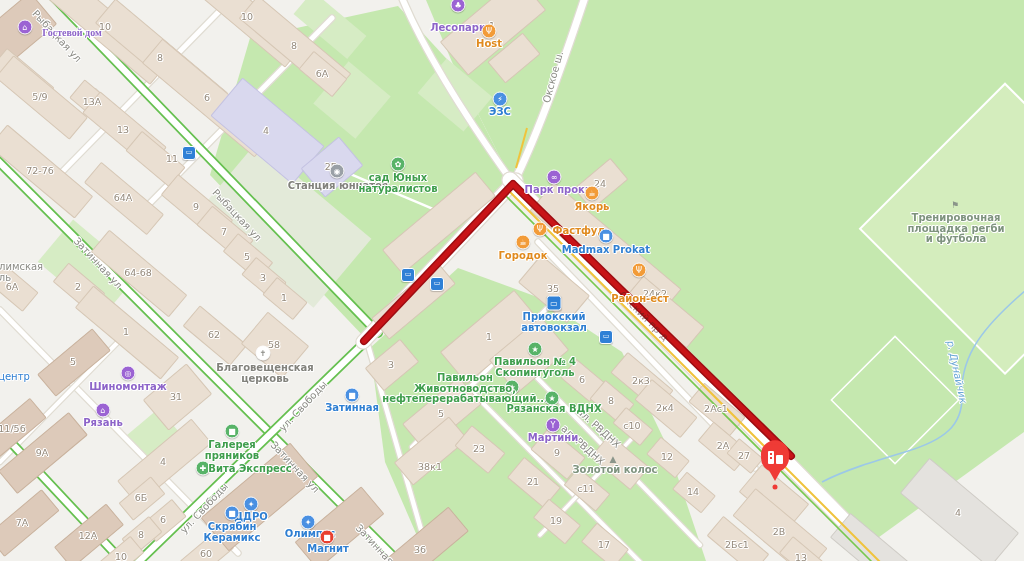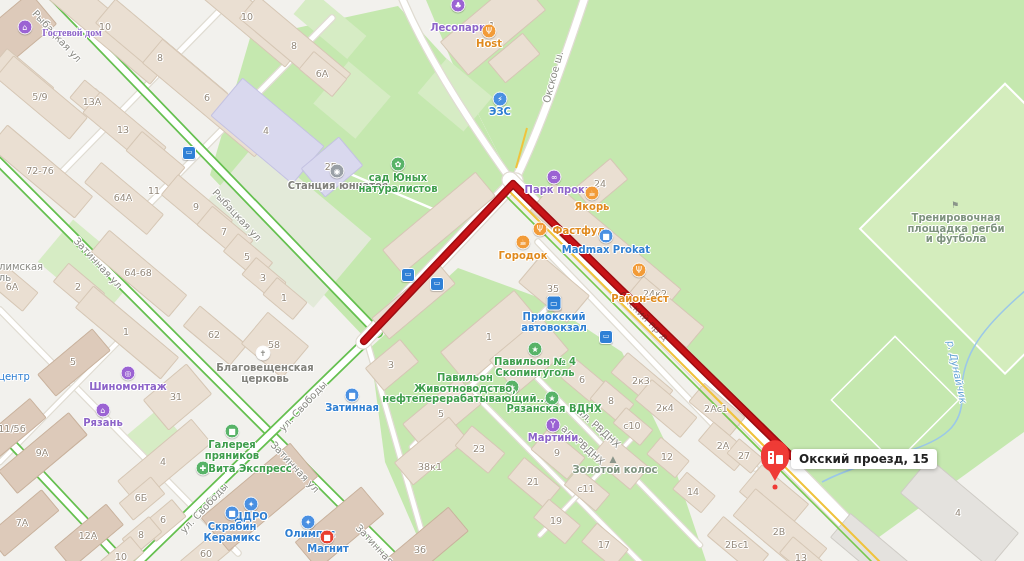--- a/index.html
+++ b/index.html
@@ -178,21 +178,21 @@
       <span class="lbl num" style="left: 207px; top: 97px;">6</span>
       <span class="lbl num" style="left: 266px; top: 130px;">4</span>
       <span class="lbl num" style="left: 331px; top: 166px;">2Б</span>
       <span class="lbl num" style="left: 247px; top: 16px;">10</span>
       <span class="lbl num" style="left: 294px; top: 45px;">8</span>
       <span class="lbl num" style="left: 322px; top: 73px;">6А</span>
       <span class="lbl num" style="left: 492px; top: 25px;">1</span>
       <span class="lbl num" style="left: 40px; top: 96px;">5/9</span>
       <span class="lbl num" style="left: 92px; top: 101px;">13А</span>
       <span class="lbl num" style="left: 123px; top: 129px;">13</span>
-      <span class="lbl num" style="left: 154px; top: 158px; margin-top: 32px;">11</span>
+      <span class="lbl num" style="left: 172px; top: 158px;">11</span>
       <span class="lbl num" style="left: 40px; top: 170px;">72-76</span>
       <span class="lbl num" style="left: 123px; top: 197px;">64А</span>
       <span class="lbl num" style="left: 196px; top: 206px;">9</span>
       <span class="lbl num" style="left: 224px; top: 231px;">7</span>
       <span class="lbl num" style="left: 247px; top: 256px;">5</span>
       <span class="lbl num" style="left: 263px; top: 277px;">3</span>
       <span class="lbl num" style="left: 284px; top: 297px;">1</span>
       <span class="lbl num" style="left: 12px; top: 286px;">6А</span>
       <span class="lbl num" style="left: 78px; top: 286px;">2</span>
       <span class="lbl num" style="left: 138px; top: 272px;">64-68</span>
@@ -323,14 +323,13 @@
     <circle cx="18" cy="23" r="14" fill="#ef3b36"></circle>
     <g>
       <rect x="11" y="16" width="6" height="13" fill="#fff" rx="1"></rect>
       <rect x="19" y="20" width="7" height="9" fill="#fff" rx="1"></rect>
       <rect x="13" y="18" width="2" height="2" fill="#ef3b36"></rect>
       <rect x="13" y="22" width="2" height="2" fill="#ef3b36"></rect>
     </g>
     <circle cx="18" cy="52" r="2.5" fill="#ef3b36"></circle>
   </svg>
 
-  <div id="dest-label" style="z-index:61">Окский проезд, 15</div>
 </div>
 
 </body></html>

